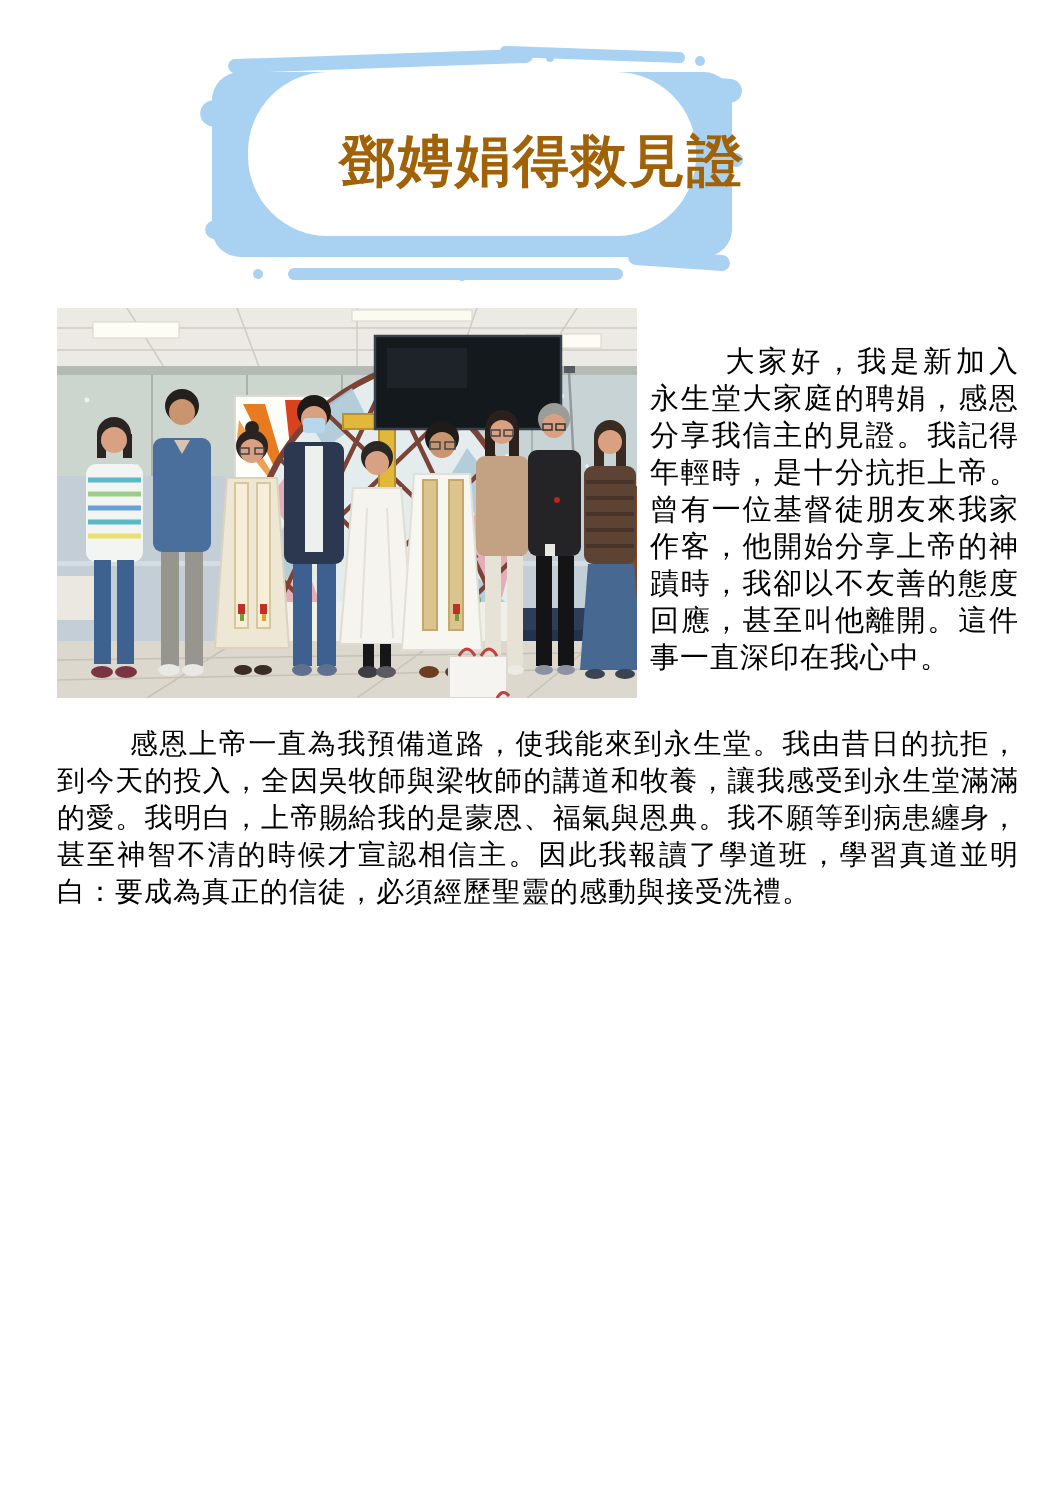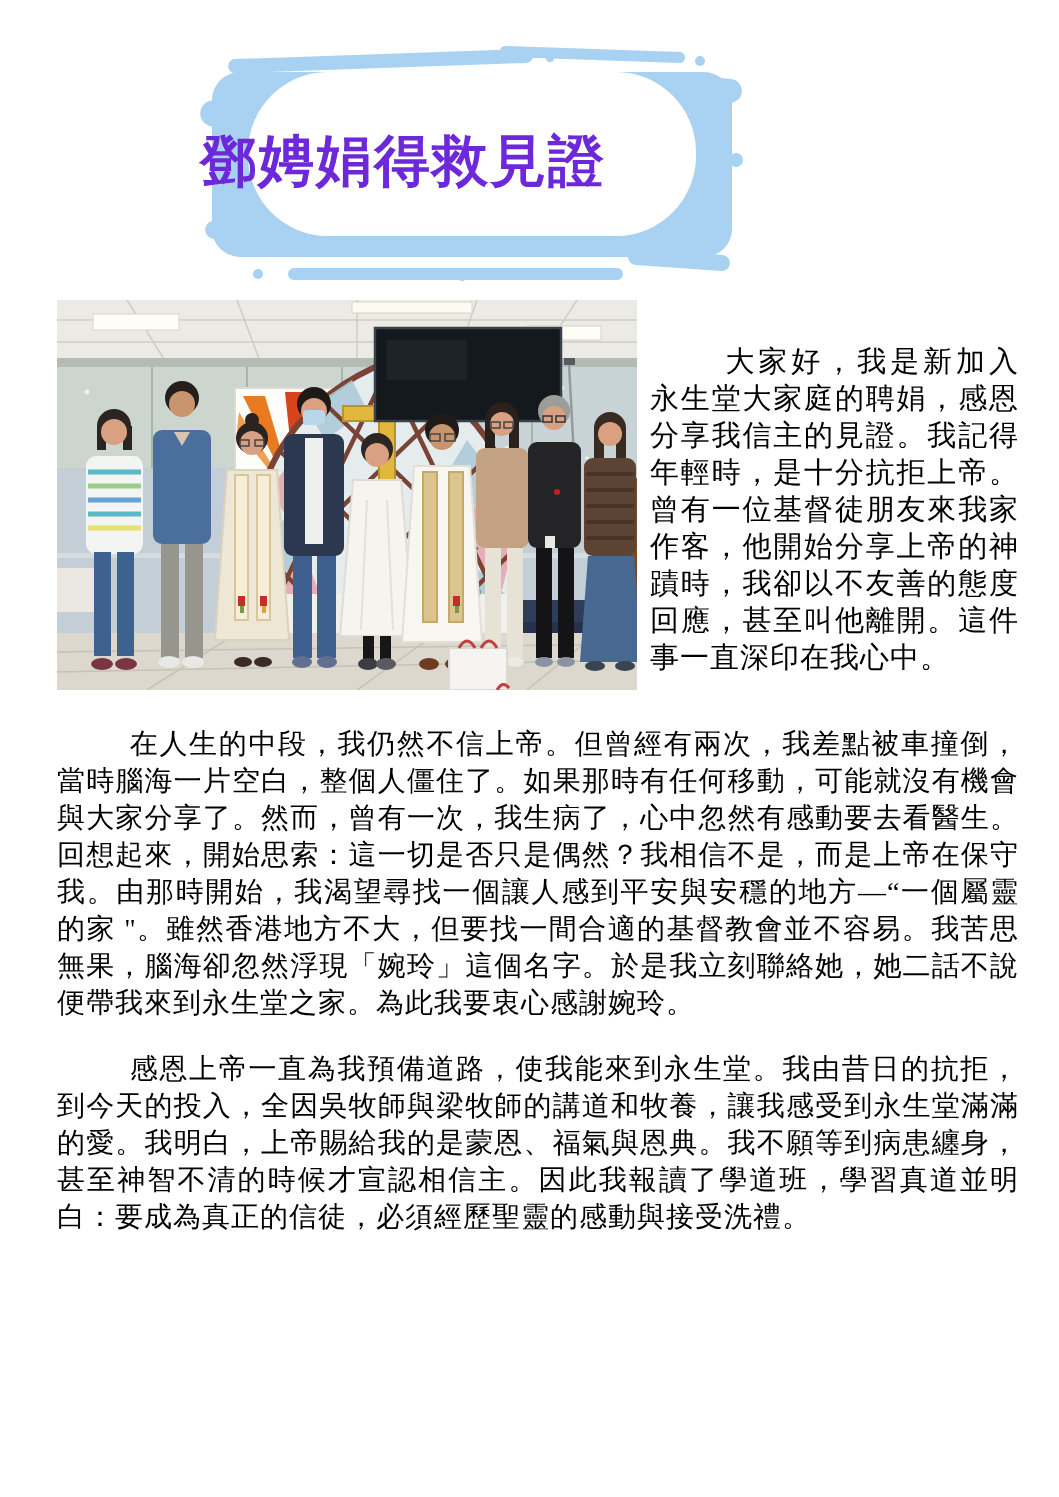--- a/index.html
+++ b/index.html
@@ -11,33 +11,33 @@
     color:#000;
     overflow:hidden;
   }
   
   .title-banner{
     position:absolute;left:200px;top:42px;width:545px;height:250px;
   }
   .title-banner svg{position:absolute;left:0;top:0;width:100%;height:100%;}
   .title-text{
     position:absolute;left:0;right:0;top:82px;
-    text-align:left;
+    text-align:right;
     font-family:"DejaVu Sans","Liberation Sans",sans-serif;
     font-weight:bold;
     font-size:56px;
     letter-spacing:2px;
-    color:#6d28d9;
+    color:#a16207;
     white-space:nowrap;
   }
   
   .content{
     position:absolute;left:57px;top:300px;width:962px;
   }
-  .photo-row{display:flex;align-items:flex-start;}
+  .photo-row{display:flex;align-items:center;}
   .photo{
     width:580px;height:390px;flex:none;display:block;
     background:#c8d2d2;
   }
   .col-text{
     flex:1;margin-left:13px;padding-top:14px;
     font-size:29px;line-height:37px;
     letter-spacing:1px;
     text-align:justify;text-justify:inter-character;
     text-indent:2.6em;
@@ -337,16 +337,15 @@
         <path d="M402,348 q8,-14 16,0" stroke="#c24040" stroke-width="3" fill="none"></path>
         <path d="M424,348 q8,-14 16,0" stroke="#c24040" stroke-width="3" fill="none"></path>
         <path d="M440,390 q6,-10 12,-2" stroke="#c24040" stroke-width="3" fill="none"></path>
       </g>
     </svg>
 
     <p class="col-text">大家好，我是新加入永生堂大家庭的聘娟，感恩分享我信主的見證。我記得年輕時，是十分抗拒上帝。曾有一位基督徒朋友來我家作客，他開始分享上帝的神蹟時，我卻以不友善的態度回應，甚至叫他離開。這件事一直深印在我心中。</p>
   </div>
 
   <div class="body-text">
-    <p>在人生的中段，我仍然不信上帝。但曾經有兩次，我差點被車撞倒，當時腦海一片空白，整個人僵住了。如果那時有任何移動，可能就沒有機會與大家分享了。然而，曾有一次，我生病了，心中忽然有感動要去看醫生。回想起來，開始思索：這一切是否只是偶然？我相信不是，而是上帝在保守我。由那時開始，我渴望尋找一個讓人感到平安與安穩的地方—“一個屬靈的家 "。雖然香港地方不大，但要找一間合適的基督教會並不容易。我苦思無果，腦海卻忽然浮現「婉玲」這個名字。於是我立刻聯絡她，她二話不說便帶我來到永生堂之家。為此我要衷心感謝婉玲。</p>
     <p>感恩上帝一直為我預備道路，使我能來到永生堂。我由昔日的抗拒，到今天的投入，全因吳牧師與梁牧師的講道和牧養，讓我感受到永生堂滿滿的愛。我明白，上帝賜給我的是蒙恩、福氣與恩典。我不願等到病患纏身，甚至神智不清的時候才宣認相信主。因此我報讀了學道班，學習真道並明白：要成為真正的信徒，必須經歷聖靈的感動與接受洗禮。</p>
   </div>
 </div>
 
 </body></html>

